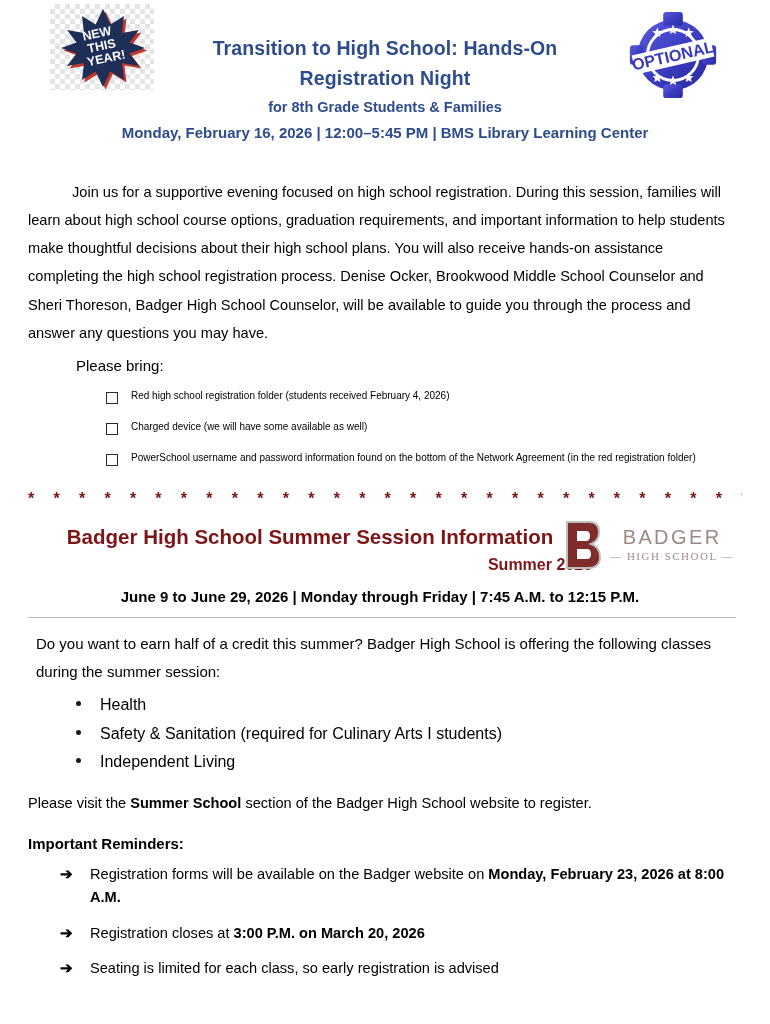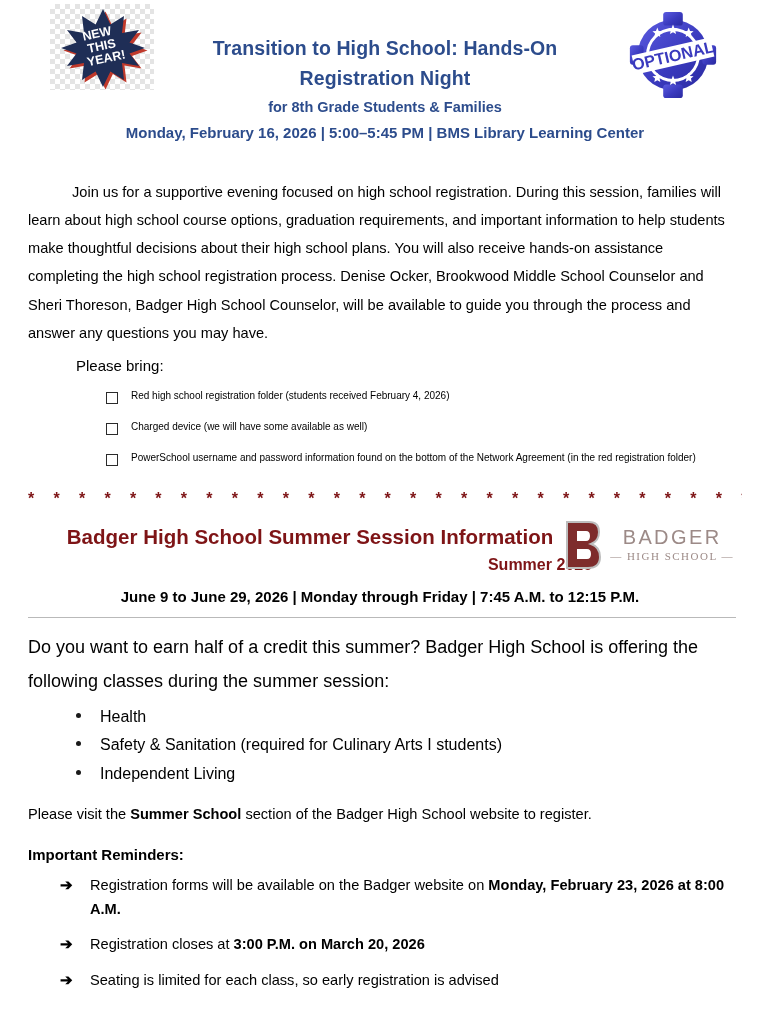--- a/index.html
+++ b/index.html
@@ -195,23 +195,23 @@
     margin: 14px 0 0 0;
     padding-right: 10px;
   }
   .rule {
     border: none;
     border-top: 1.6px solid #b9b9b9;
     margin: 12px 6px 0 0;
   }
 
   .summer-para {
-    font-size: 18px;
+    font-size: 15px;
     line-height: 1.93;
-    margin: 12px 0 0 0;
+    margin: 12px 0 0 8px;
   }
 
   .course-list {
     list-style: none;
     margin: 4px 0 0 0;
     padding: 0 0 0 44px;
   }
   .course-list li {
     position: relative;
     font-size: 16px;
@@ -315,21 +315,21 @@
           <text x="50" y="56.5" font-family="Liberation Sans, sans-serif" font-weight="bold" font-size="16.5" fill="#3A3ABE" text-anchor="middle">OPTIONAL</text>
         </g>
       </g>
     </svg>
 
     <div class="title-main">
       <div style="color:#2C4C8C">Transition to High School: Hands-On</div>
       <div style="color:#2C4C8C">Registration Night</div>
     </div>
     <div class="title-sub" style="color:#2C4C8C">for 8th Grade Students &amp; Families</div>
-    <div class="title-when" style="color:#2C4C8C">Monday, February 16, 2026  |  5:00–5:45 PM   |  BMS Library Learning Center</div>
+    <div class="title-when" style="color:#2C4C8C">Monday, February 16, 2026  |  12:00–5:45 PM   |  BMS Library Learning Center</div>
   </div>
 
   <p class="para indented">Join us for a supportive evening focused on high school registration. During this session, families will learn about high school course options, graduation requirements, and important information to help students make thoughtful decisions about their high school plans. You will also receive hands-on assistance completing the high school registration process. Denise Ocker, Brookwood Middle School Counselor and Sheri Thoreson, Badger High School Counselor, will be available to guide you through the process and answer any questions you may have.</p>
 
   <div class="please-bring">Please bring:</div>
 
   <ul class="check-list">
     <li>
       <span class="checkbox-glyph"></span>
       <span>Red high school registration folder (students received February 4, 2026)</span>

